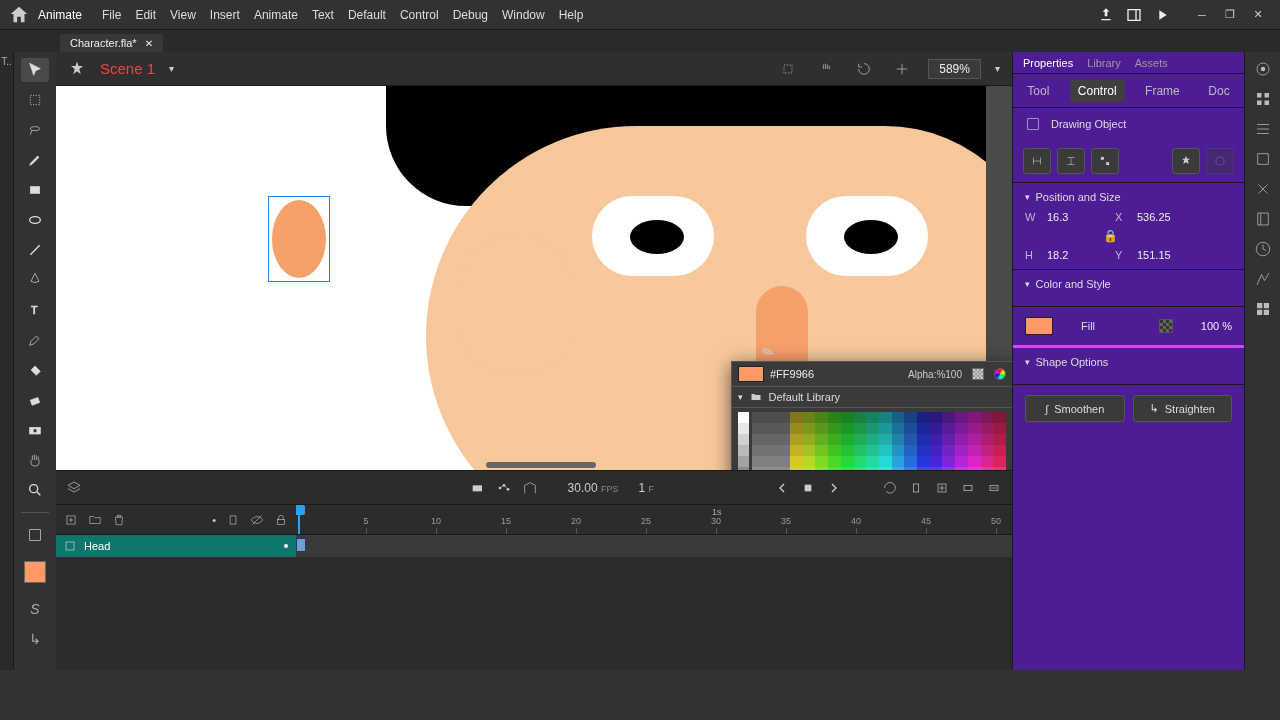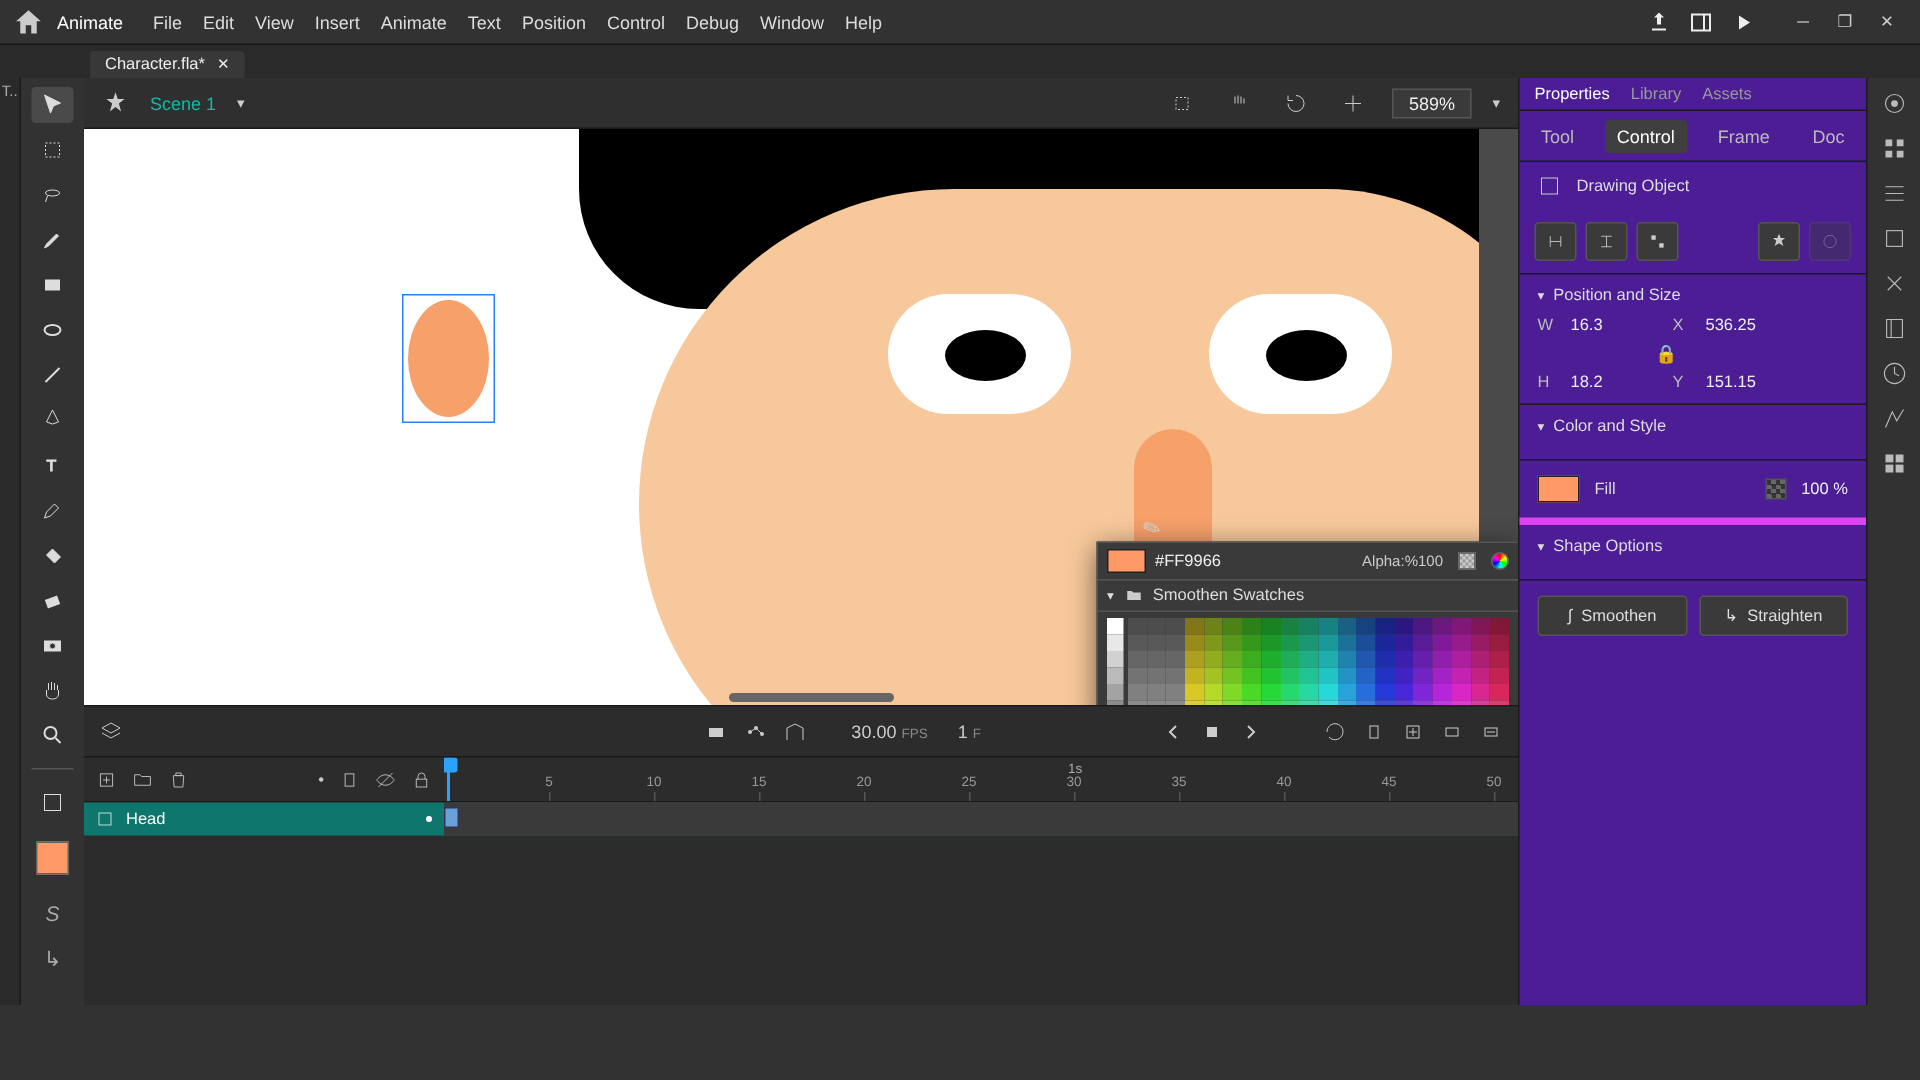--- a/index.html
+++ b/index.html
@@ -26,21 +26,21 @@
 .toolcol .tool.active{background:#4a4a4a}
 .toolcol svg{width:16px;height:16px;fill:#ddd;stroke:#ddd}
 .toolcol .swatch{width:22px;height:22px;border:1px solid #666;margin-top:8px}
 .toolcol .swatch.fill{background:#ff9966}
 .toolcol .s-letter{color:#aaa;font-size:14px;font-style:italic;margin-top:12px}
 .toolcol .l-arrow{color:#aaa;font-size:14px;margin-top:8px}
 .center{flex:1;display:flex;flex-direction:column;background:#323232}
 
 .scenebar{height:34px;background:#2f2f2f;display:flex;align-items:center;padding:0 12px;gap:14px;border-bottom:1px solid #1a1a1a}
 .scenebar .scene-ico{width:18px;height:18px;fill:#ccc}
-.scenebar .scene-name{color:#14b8a6;font-size:12px}
+.scenebar .scene-name{color:#ef4444;font-size:15px}
 .scenebar .chev{color:#ccc;font-size:10px}
 .scenebar .spacer{flex:1}
 .scenebar .sb-ico{width:16px;height:16px;fill:#ccc;margin:0 4px;cursor:pointer}
 .scenebar .zoom{background:#3a3a3a;border:1px solid #555;padding:2px 10px;color:#eee;font-size:12px}
 
 .canvas-wrap{flex:1;background:#4a4a4a;display:flex;align-items:flex-start;justify-content:flex-start;overflow:hidden;position:relative}
 .stage{margin:0 0 0 0;width:930px;height:386px;background:#fff;position:relative;overflow:hidden}
 
 .hair{position:absolute;right:-40px;top:-60px;width:640px;height:180px;background:#000;border-radius:0 0 60px 80px}
 .hair2{position:absolute;left:400px;top:-30px;width:180px;height:140px;background:#000;border-radius:80px}
@@ -108,21 +108,21 @@
 .rp-btnrow{display:flex;gap:6px;padding:8px 10px;border-bottom:1px solid #1a1a1a}
 .rp-btnrow .b{width:28px;height:26px;background:#3a3a3a;border:1px solid #555;border-radius:3px;display:flex;align-items:center;justify-content:center;cursor:pointer}
 .rp-btnrow .b svg{width:14px;height:14px;fill:#ccc}
 .rp-btnrow .gap{flex:1}
 .rp-sec{padding:8px 12px;border-bottom:1px solid #1a1a1a}
 .rp-sec .hdr{display:flex;align-items:center;gap:6px;color:#ddd;font-size:11px;margin-bottom:8px;cursor:pointer}
 .rp-sec .hdr .caret{font-size:9px}
 .rp-sec .grid2{display:grid;grid-template-columns:14px 60px 14px 60px;gap:8px 8px;align-items:center;color:#bbb;font-size:11px}
 .rp-sec .grid2 .val{color:#eee}
 .rp-sec .lock{grid-column:1/5;text-align:center;color:#888;font-size:12px;margin:-2px 0}
-.rp-fill{display:flex;align-items:center;gap:10px;padding:10px 12px;border-bottom:5px solid #d946ef}
+.rp-fill{display:flex;align-items:center;gap:28px;padding:10px 12px;border-bottom:3px solid #d946ef}
 .rp-fill .chip{width:28px;height:18px;background:#ff9966;border:1px solid #222}
 .rp-fill .label{color:#ddd;font-size:11px}
 .rp-fill .sp{flex:1}
 .rp-fill .pct{color:#eee;font-size:11px}
 .rp-fill .ck{width:14px;height:14px;background:repeating-conic-gradient(#666 0 25%,#333 0 50%);background-size:6px 6px;border:1px solid #555}
 .rp-shape{padding:10px 12px;display:flex;gap:8px}
 .rp-shape .btn{flex:1;background:#3a3a3a;border:1px solid #555;border-radius:3px;padding:6px 4px;display:flex;align-items:center;justify-content:center;gap:6px;color:#ddd;font-size:11px;cursor:pointer}
 
 .iconrail{width:36px;background:#323232;border-left:1px solid #1a1a1a;display:flex;flex-direction:column;align-items:center;padding-top:8px;gap:12px}
 .iconrail svg{width:18px;height:18px;fill:#bbb;cursor:pointer}
@@ -135,21 +135,21 @@
   <svg class="home" viewBox="0 0 24 24">
       <path d="M12 3l9 8h-3v9h-4v-6H10v6H6v-9H3z"></path>
     </svg>
   <span class="title">Animate</span>
   <span class="menu-item">File</span>
   <span class="menu-item">Edit</span>
   <span class="menu-item">View</span>
   <span class="menu-item">Insert</span>
   <span class="menu-item">Animate</span>
   <span class="menu-item">Text</span>
-  <span class="menu-item">Position</span>
+  <span class="menu-item">Default</span>
   <span class="menu-item">Control</span>
   <span class="menu-item">Debug</span>
   <span class="menu-item">Window</span>
   <span class="menu-item">Help</span>
   <span class="spacer"></span>
   <svg class="right-ico" viewBox="0 0 24 24">
       <path d="M5 20h14v-2H5zM12 2l-5 5h3v7h4V7h3z"></path>
     </svg>
   <svg class="right-ico" viewBox="0 0 24 24">
       <path d="M3 4h18v16H3zM3 4v16M15 4v16" stroke="#eee" fill="none" stroke-width="2"></path>
@@ -314,21 +314,21 @@
           <span class="sp"></span>
           <span class="alpha">Alpha:%100</span>
           <div class="tiny" style="background:repeating-conic-gradient(#999 0 25%,#ccc 0 50%);background-size:4px 4px"></div>
           <div class="tiny wheel"></div>
         </div>
         <div class="picker-sub">
           <span class="caret">▾</span>
           <svg class="fold" viewBox="0 0 24 24">
               <path d="M3 6h6l2 2h10v10H3z"></path>
             </svg>
-          <span>Smoothen Swatches</span>
+          <span>Default Library</span>
         </div>
         <div class="swatch-body">
           <div class="gray-col" id="graycol">
               <div style="background: rgb(255, 255, 255);"></div>
               <div style="background: rgb(232, 232, 232);"></div>
               <div style="background: rgb(209, 209, 209);"></div>
               <div style="background: rgb(186, 186, 186);"></div>
               <div style="background: rgb(163, 163, 163);"></div>
               <div style="background: rgb(140, 140, 140);"></div>
             </div>

